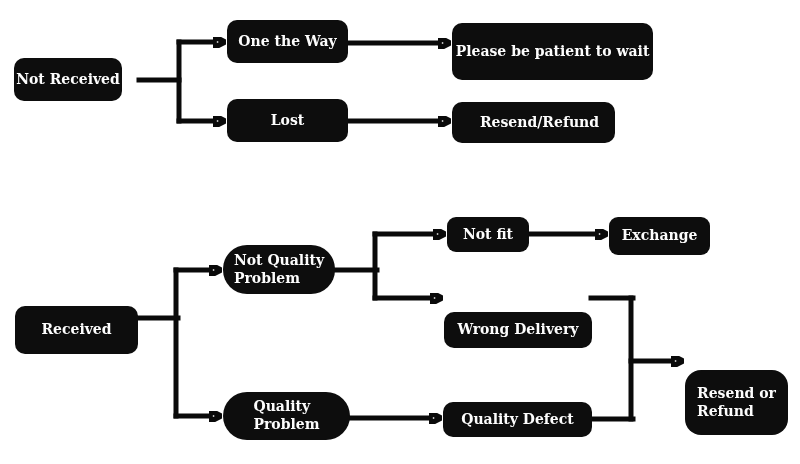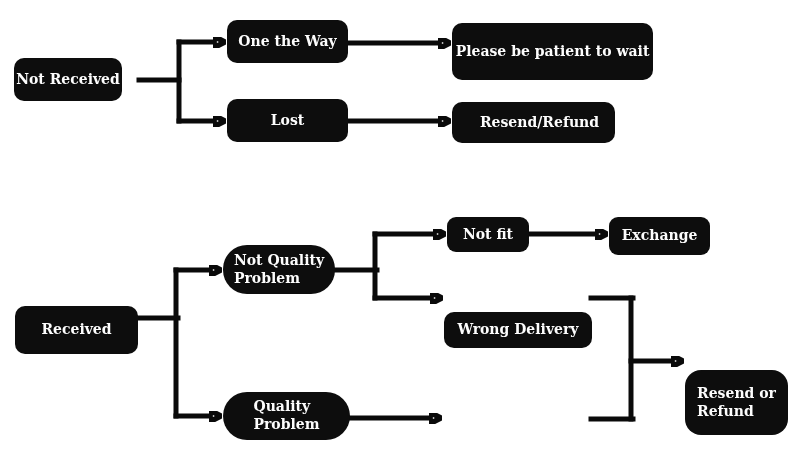--- a/index.html
+++ b/index.html
@@ -102,17 +102,18 @@
 
   <div class="node r-md" style="left:223px; top:392px; width:127px; height:48px;">Quality
 Problem</div>
 
   <div class="node r-sm" style="left:447px; top:217px; width:82px; height:35px;">Not fit</div>
 
   <div class="node r-sm" style="left:609px; top:217px; width:101px; height:38px;">Exchange</div>
 
   <div class="node" style="left:444px; top:280px; width:148px; height:36px;margin-top:32px;">Wrong Delivery</div>
 
+  <div class="node" style="left:443px; top:402px; width:149px; height:35px;">Quality Defect</div>
 
   <div class="node r-lg" style="left:685px; top:340px; width:103px; height:65px;margin-top:30px;">Resend or
 Refund</div>
 
 </div>
 
 </body></html>

